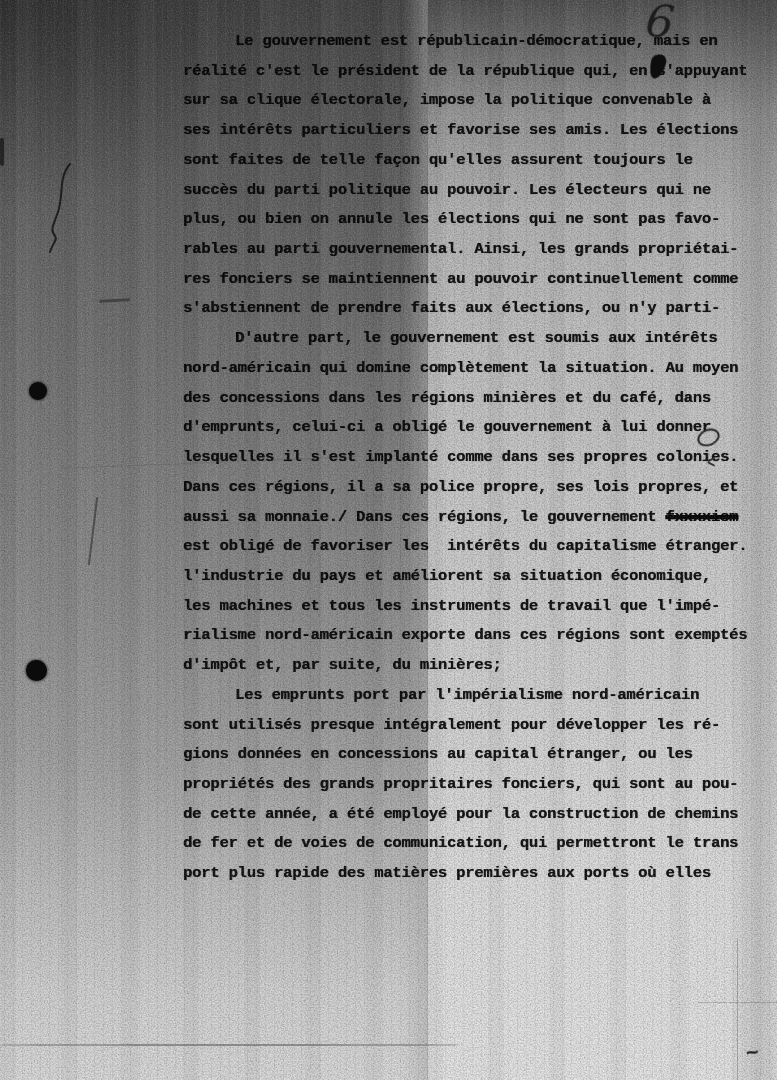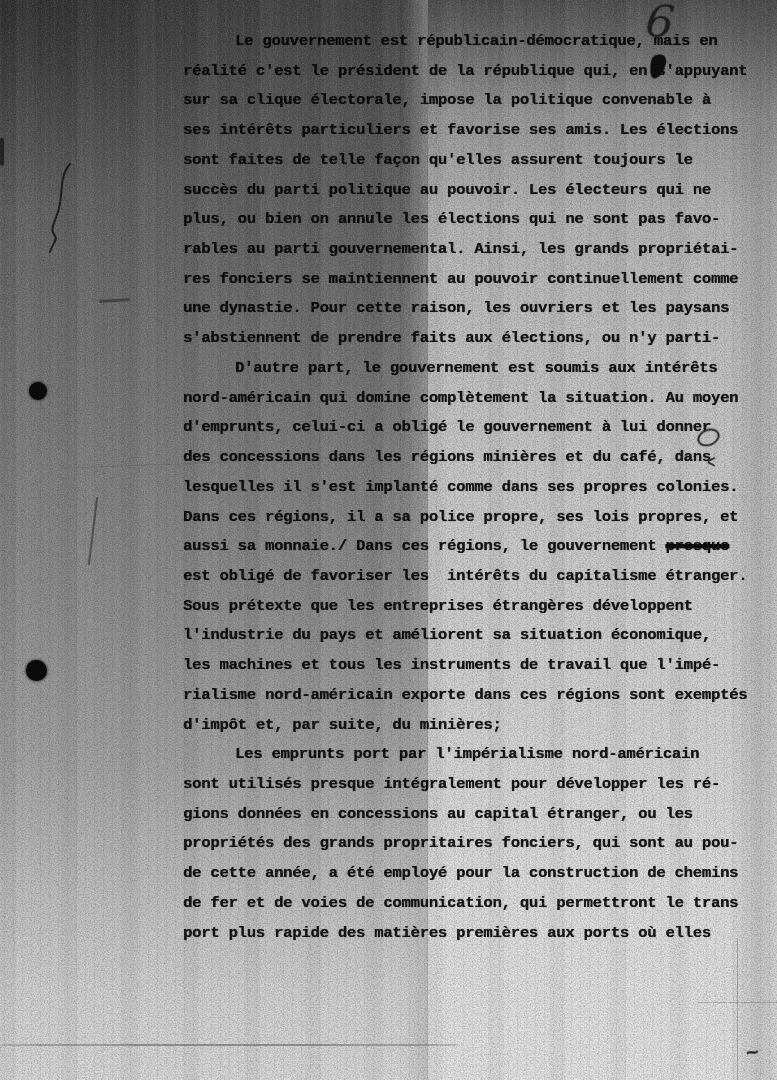--- a/index.html
+++ b/index.html
@@ -100,31 +100,29 @@
   <div class="textblock">
       <div class="line indent"><span>Le gouvernement est républicain-démocratique, mais en</span></div>
       <div class="line"><span>réalité c'est le président de la république qui, en s'appuyant</span></div>
       <div class="line"><span>sur sa clique électorale, impose la politique convenable à</span></div>
       <div class="line"><span>ses intérêts particuliers et favorise ses amis. Les élections</span></div>
       <div class="line"><span>sont faites de telle façon qu'elles assurent toujours le</span></div>
       <div class="line"><span>succès du parti politique au pouvoir. Les électeurs qui ne</span></div>
       <div class="line"><span>plus, ou bien on annule les élections qui ne sont pas favo-</span></div>
       <div class="line"><span>rables au parti gouvernemental. Ainsi, les grands propriétai-</span></div>
       <div class="line"><span>res fonciers se maintiennent au pouvoir continuellement comme</span></div>
-      <div class="line"><span>une dynastie. Pour cette raison, les ouvriers et les paysans</span></div>
       <div class="line"><span>s'abstiennent de prendre faits aux élections, ou n'y parti-</span></div>
       <div class="line indent"><span>D'autre part, le gouvernement est soumis aux intérêts</span></div>
       <div class="line"><span>nord-américain qui domine complètement la situation. Au moyen</span></div>
+      <div class="line"><span>des concessions dans les régions minières et du café, dans</span></div>
       <div class="line"><span>d'emprunts, celui-ci a obligé le gouvernement à lui donner</span></div>
-      <div class="line"><span>des concessions dans les régions minières et du café, dans</span></div>
       <div class="line"><span>lesquelles il s'est implanté comme dans ses propres colonies.</span></div>
       <div class="line"><span>Dans ces régions, il a sa police propre, ses lois propres, et</span></div>
-      <div class="line"><span>aussi sa monnaie./ Dans ces régions, le gouvernement </span><span class="strike">presque</span></div>
+      <div class="line"><span>aussi sa monnaie./ Dans ces régions, le gouvernement </span><span class="strike">fxxxxism</span></div>
       <div class="line"><span>est obligé de favoriser les  intérêts du capitalisme étranger.</span></div>
-      <div class="line"><span>Sous prétexte que les entreprises étrangères développent</span></div>
       <div class="line"><span>l'industrie du pays et améliorent sa situation économique,</span></div>
       <div class="line"><span>les machines et tous les instruments de travail que l'impé-</span></div>
       <div class="line"><span>rialisme nord-américain exporte dans ces régions sont exemptés</span></div>
       <div class="line"><span>d'impôt et, par suite, du minières;</span></div>
       <div class="line indent"><span>Les emprunts port par l'impérialisme nord-américain</span></div>
       <div class="line"><span>sont utilisés presque intégralement pour développer les ré-</span></div>
       <div class="line"><span>gions données en concessions au capital étranger, ou les</span></div>
       <div class="line"><span>propriétés des grands propritaires fonciers, qui sont au pou-</span></div>
       <div class="line"><span>de cette année, a été employé pour la construction de chemins</span></div>
       <div class="line"><span>de fer et de voies de communication, qui permettront le trans</span></div>

